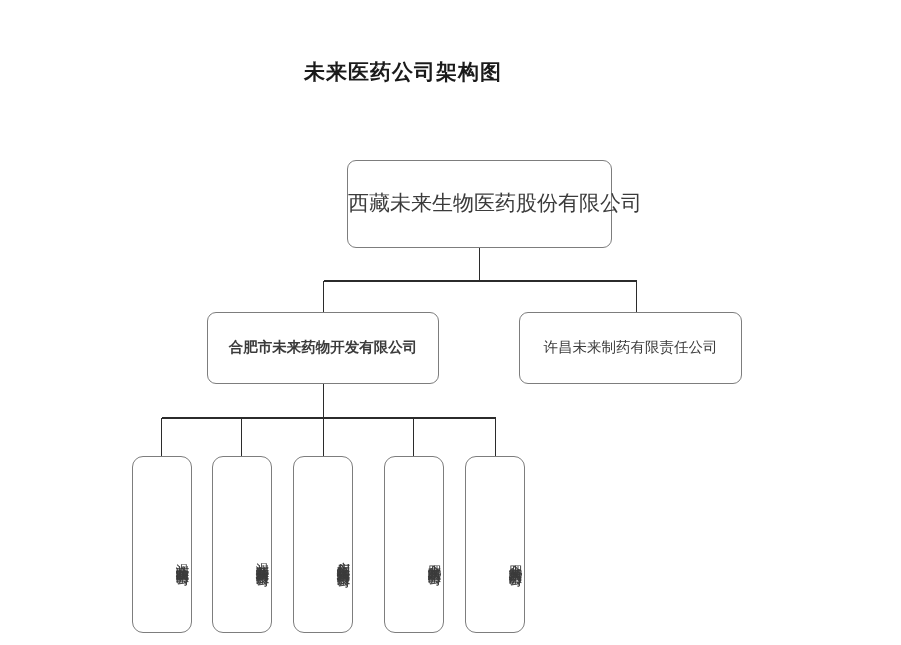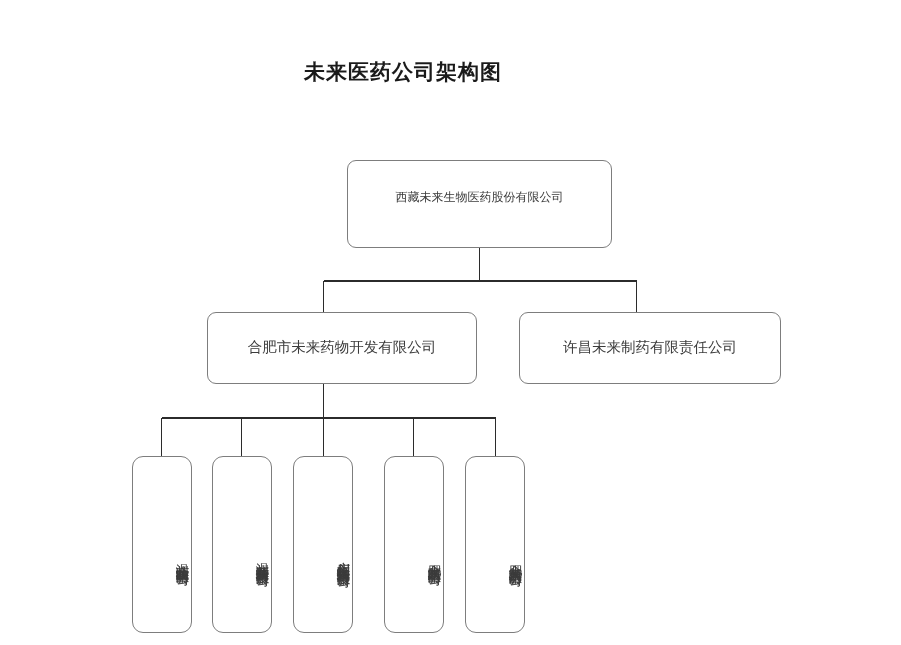--- a/index.html
+++ b/index.html
@@ -53,21 +53,21 @@
     white-space: nowrap;
   }
   
   .node-h .node-label {
     position: absolute;
     left: 0;
     right: 0;
     top: 26px;
     text-align: center;
   }
-  .node-root .node-label { top: 30px; font-size: 12px; }
+  .node-root .node-label { top: 30px; font-size: 21px; }
   
   .node-v {
     border-radius: 11px;
   }
   .node-v .node-label {
     position: absolute;
     left: 0;
     right: 0;
     top: 26px;
     height: 150px;
@@ -103,25 +103,25 @@
       <path d="M323.5 418 L323.5 456"></path>
       <path d="M413.5 418 L413.5 456"></path>
       <path d="M495.5 418 L495.5 456"></path>
     </g>
   </svg>
 
   <div class="node node-h node-root" style="left:347px; top:160px; width:265px; height:88px;">
     <div class="node-label">西藏未来生物医药股份有限公司</div>
   </div>
 
-  <div class="node node-h" style="left:207px; top:312px; width:270px; height:72px;">
+  <div class="node node-h" style="left:207px; top:312px; width:232px; height:72px;font-weight:bold;">
     <div class="node-label">合肥市未来药物开发有限公司</div>
   </div>
 
-  <div class="node node-h" style="left:519px; top:312px; width:262px; height:72px;">
+  <div class="node node-h" style="left:519px; top:312px; width:223px; height:72px;">
     <div class="node-label">许昌未来制药有限责任公司</div>
   </div>
 
   <div class="node node-v" style="left:132px; top:456px; width:60px; height:177px;">
     <div class="node-label">温州莪金医药有限公司</div>
   </div>
 
   <div class="node node-v" style="left:212px; top:456px; width:60px; height:177px;">
     <div class="node-label">温州普新医药科技有限公司</div>
   </div>

